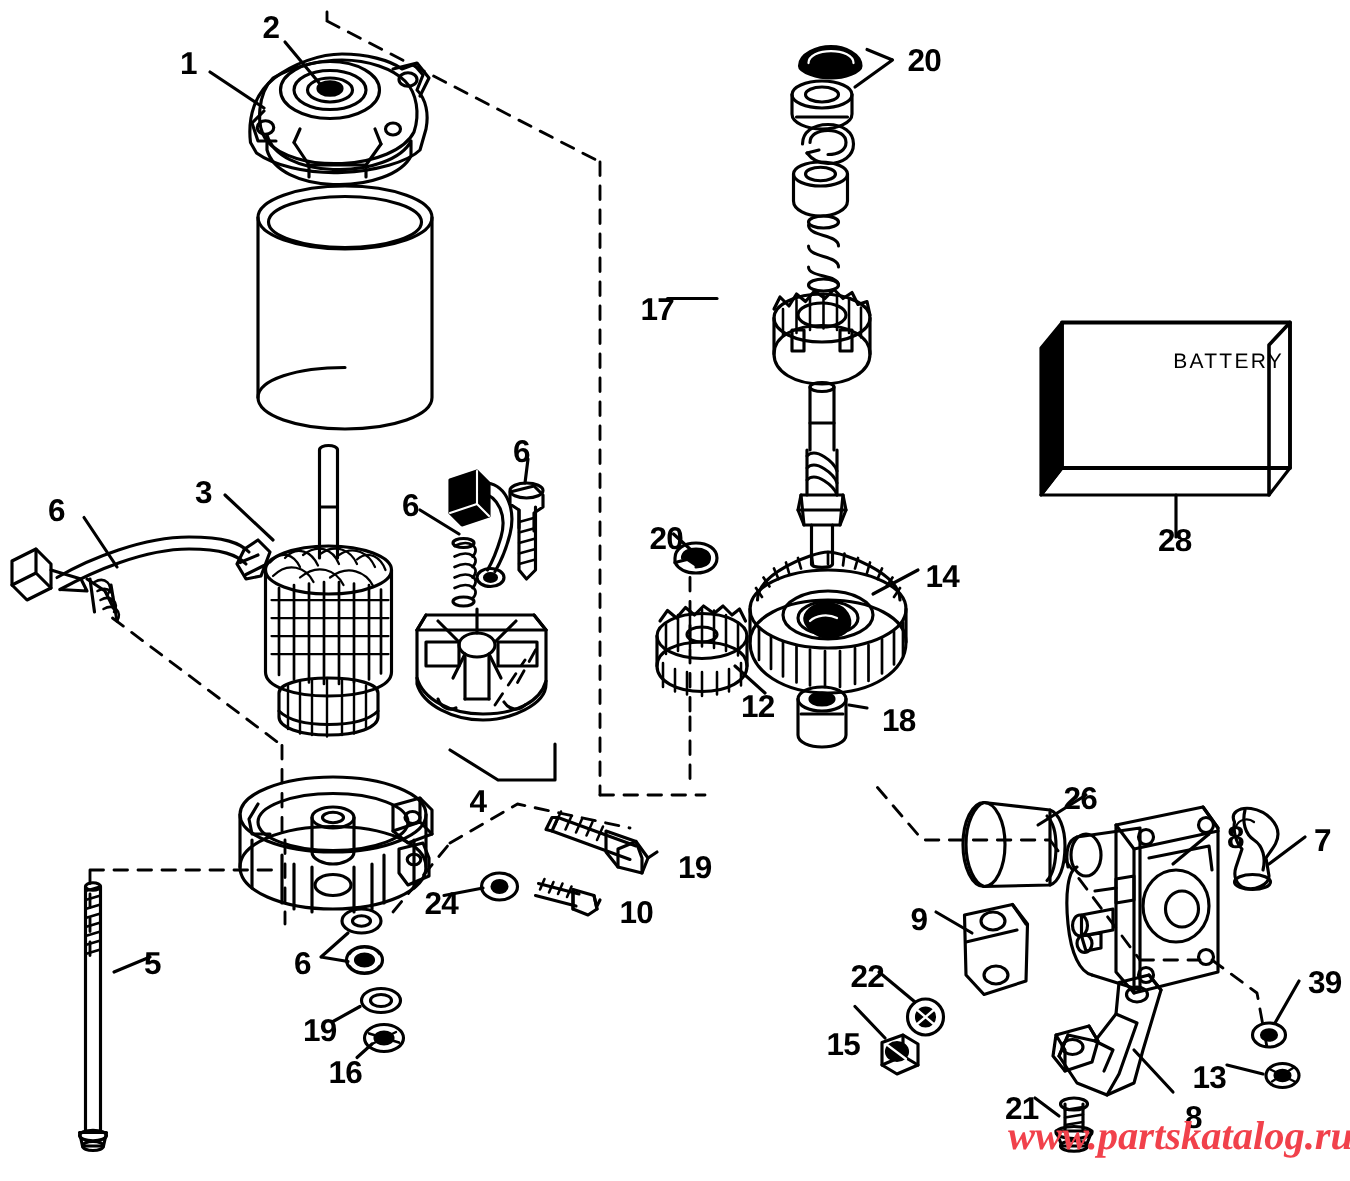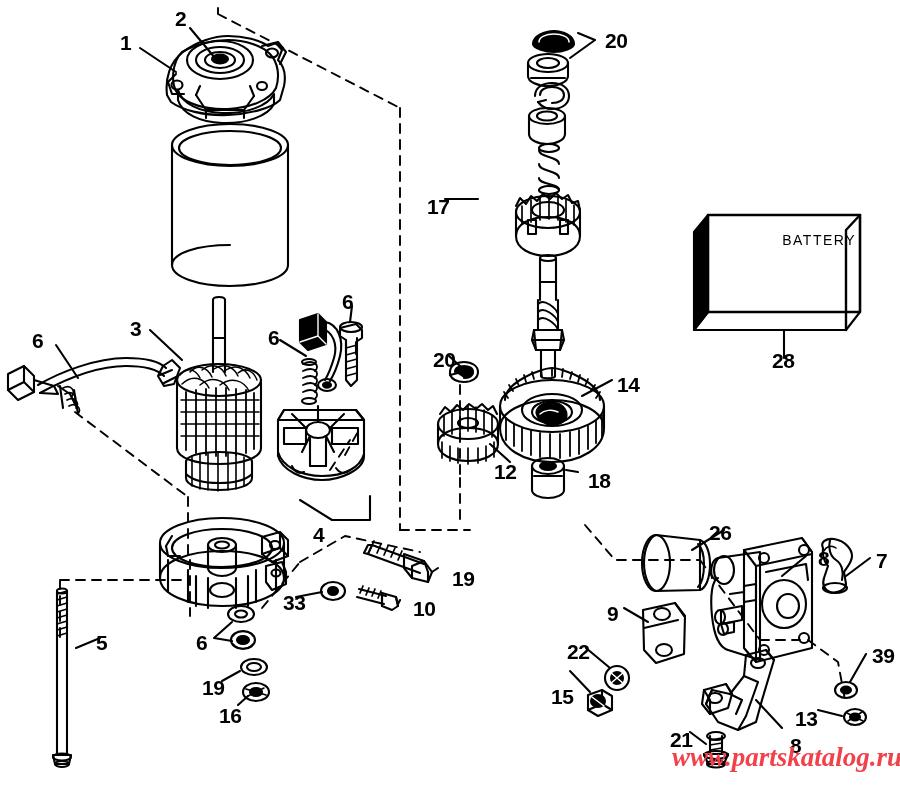--- a/index.html
+++ b/index.html
@@ -563,21 +563,21 @@
 <div class="callout" style="left:617px;top:374px">14</div>
 <div class="callout" style="left:551px;top:686px">15</div>
 <div class="callout" style="left:219px;top:705px">16</div>
 <div class="callout" style="left:427px;top:196px">17</div>
 <div class="callout" style="left:433px;top:349px">20</div>
 <div class="callout" style="left:452px;top:568px">19</div>
 <div class="callout" style="left:605px;top:30px">20</div>
 <div class="callout" style="left:670px;top:729px">21</div>
 <div class="callout" style="left:567px;top:641px">22</div>
 <div class="callout" style="left:202px;top:677px">19</div>
-<div class="callout" style="left:283px;top:592px">33</div>
+<div class="callout" style="left:283px;top:592px">24</div>
 <div class="callout" style="left:872px;top:645px">39</div>
 <div class="callout" style="left:709px;top:522px">26</div>
 <div class="callout" style="left:588px;top:470px">18</div>
 <div class="callout" style="left:772px;top:350px">28</div>
 
 <div class="boxlabel" style="left:716px;top:232px;width:140px">BATTERY</div>
 
 <div id="watermark">www.partskatalog.ru</div>
 
 </div>

